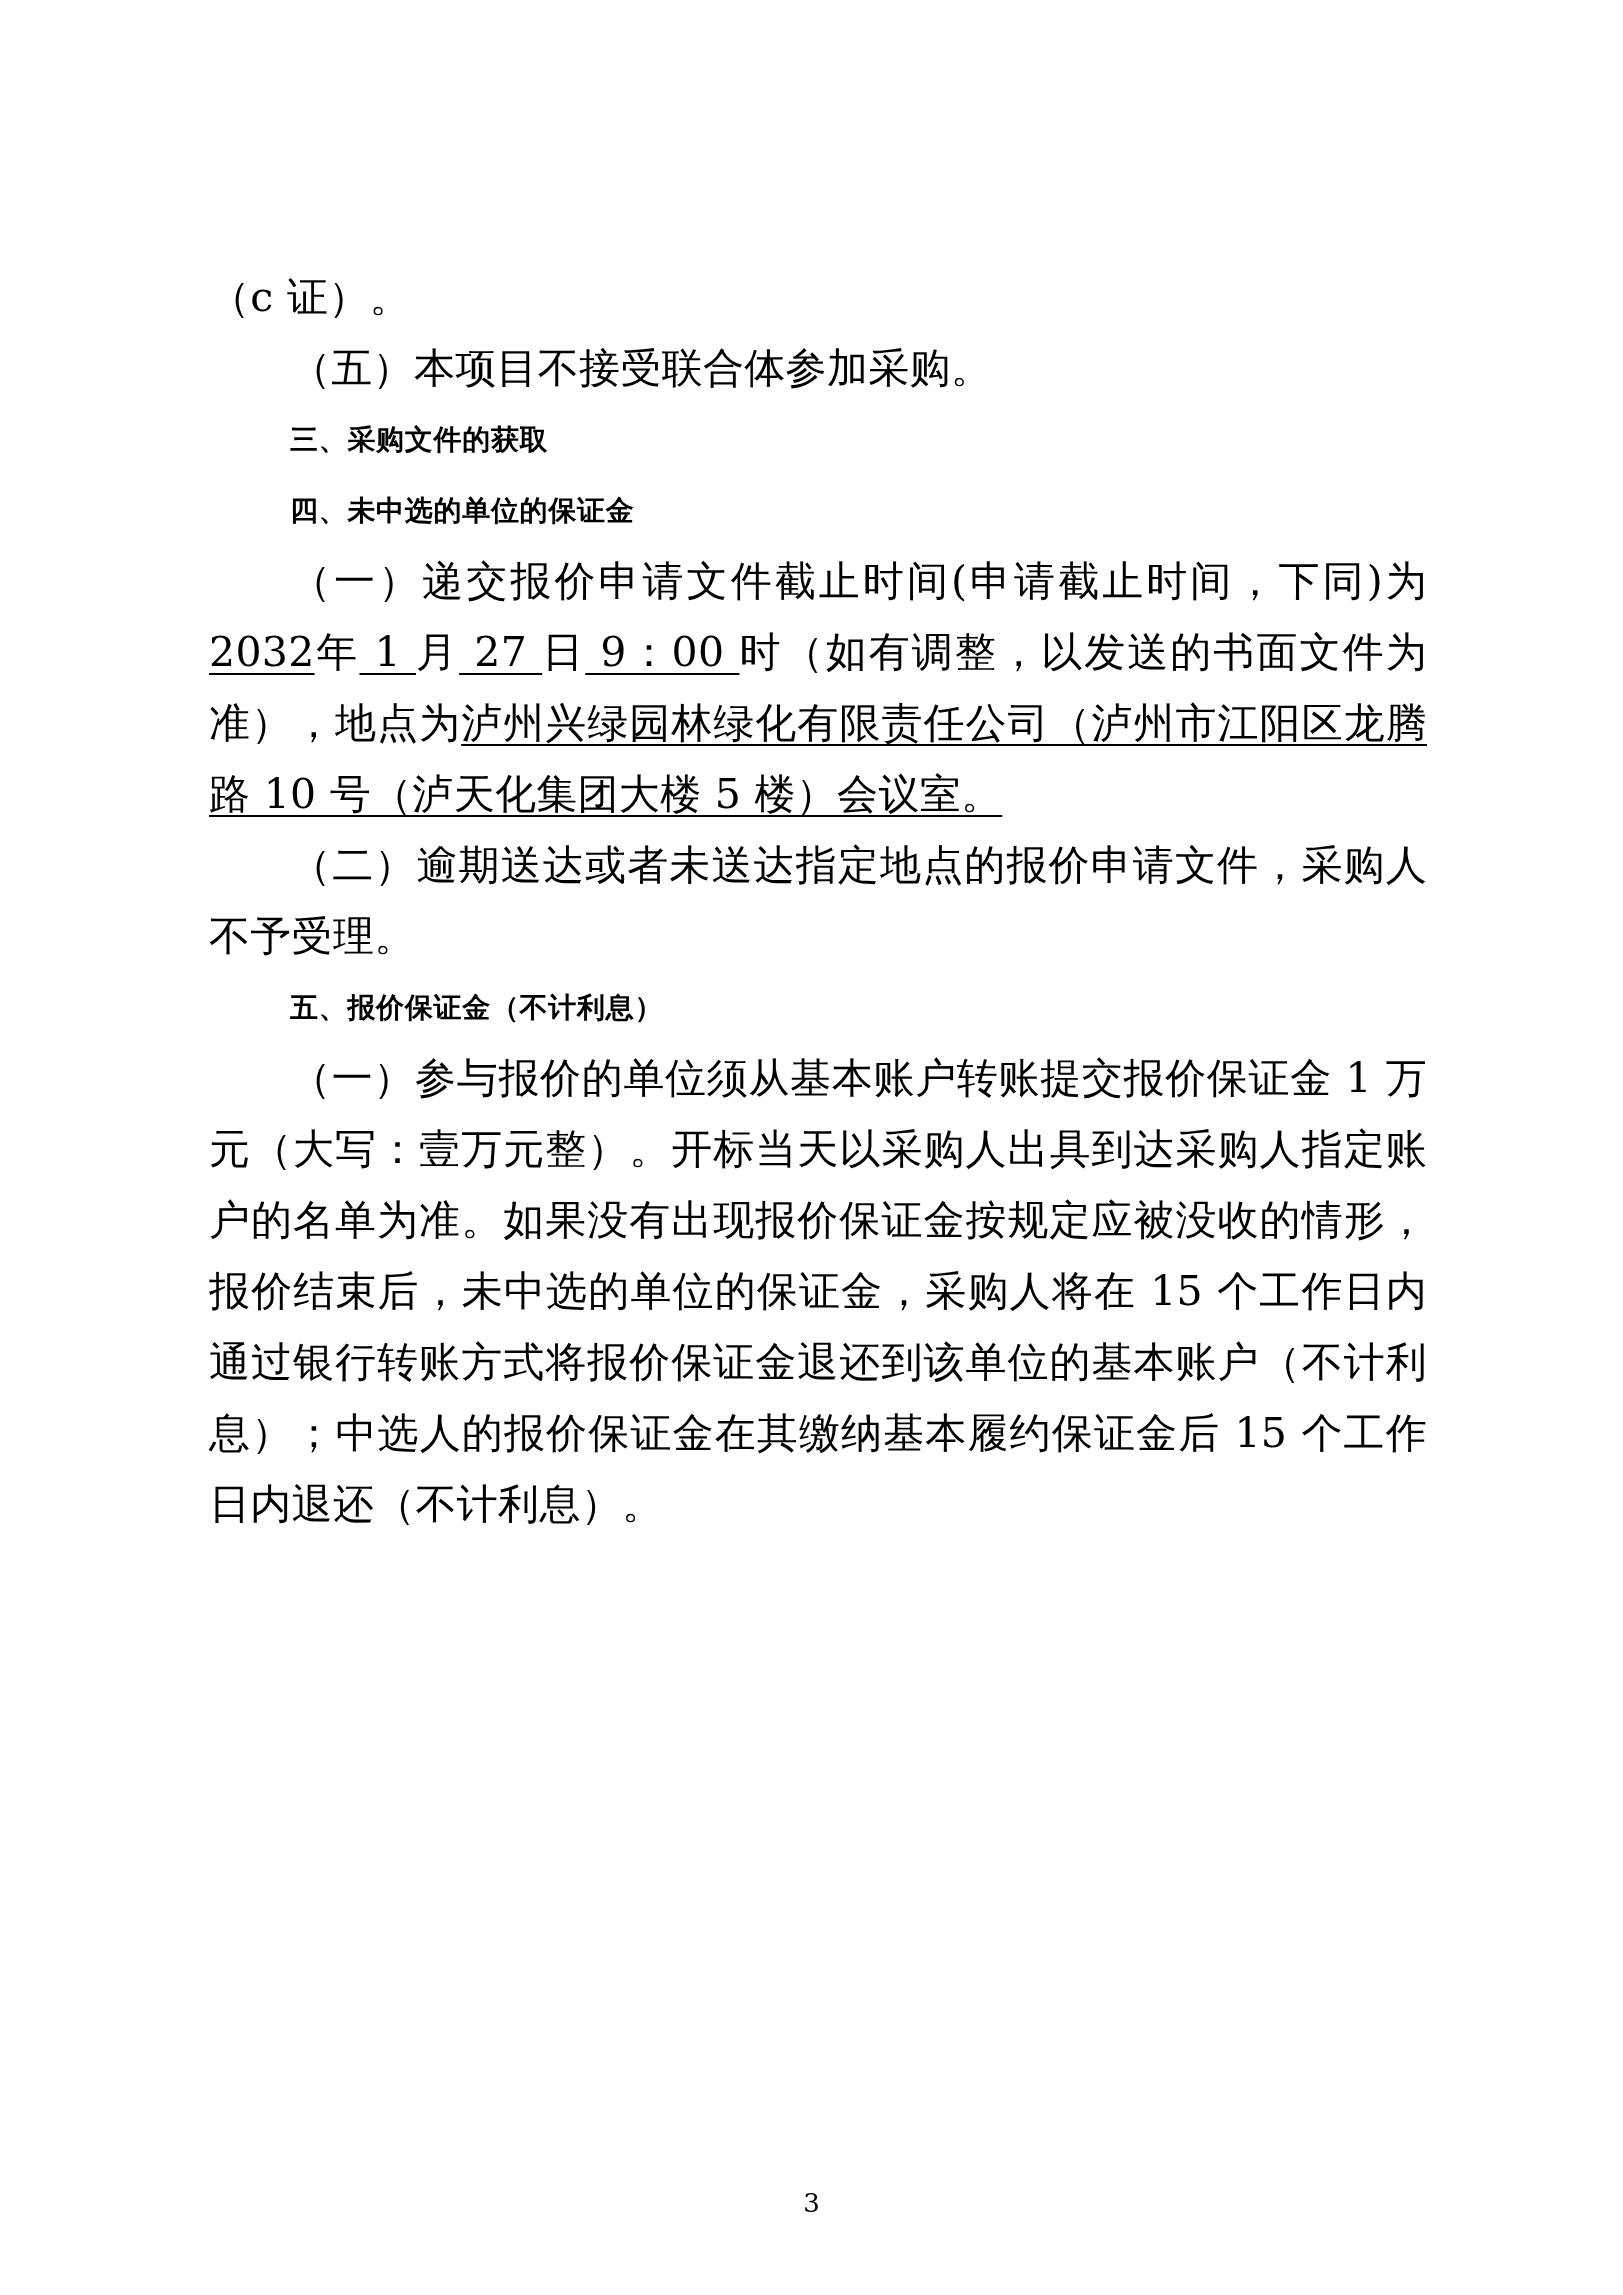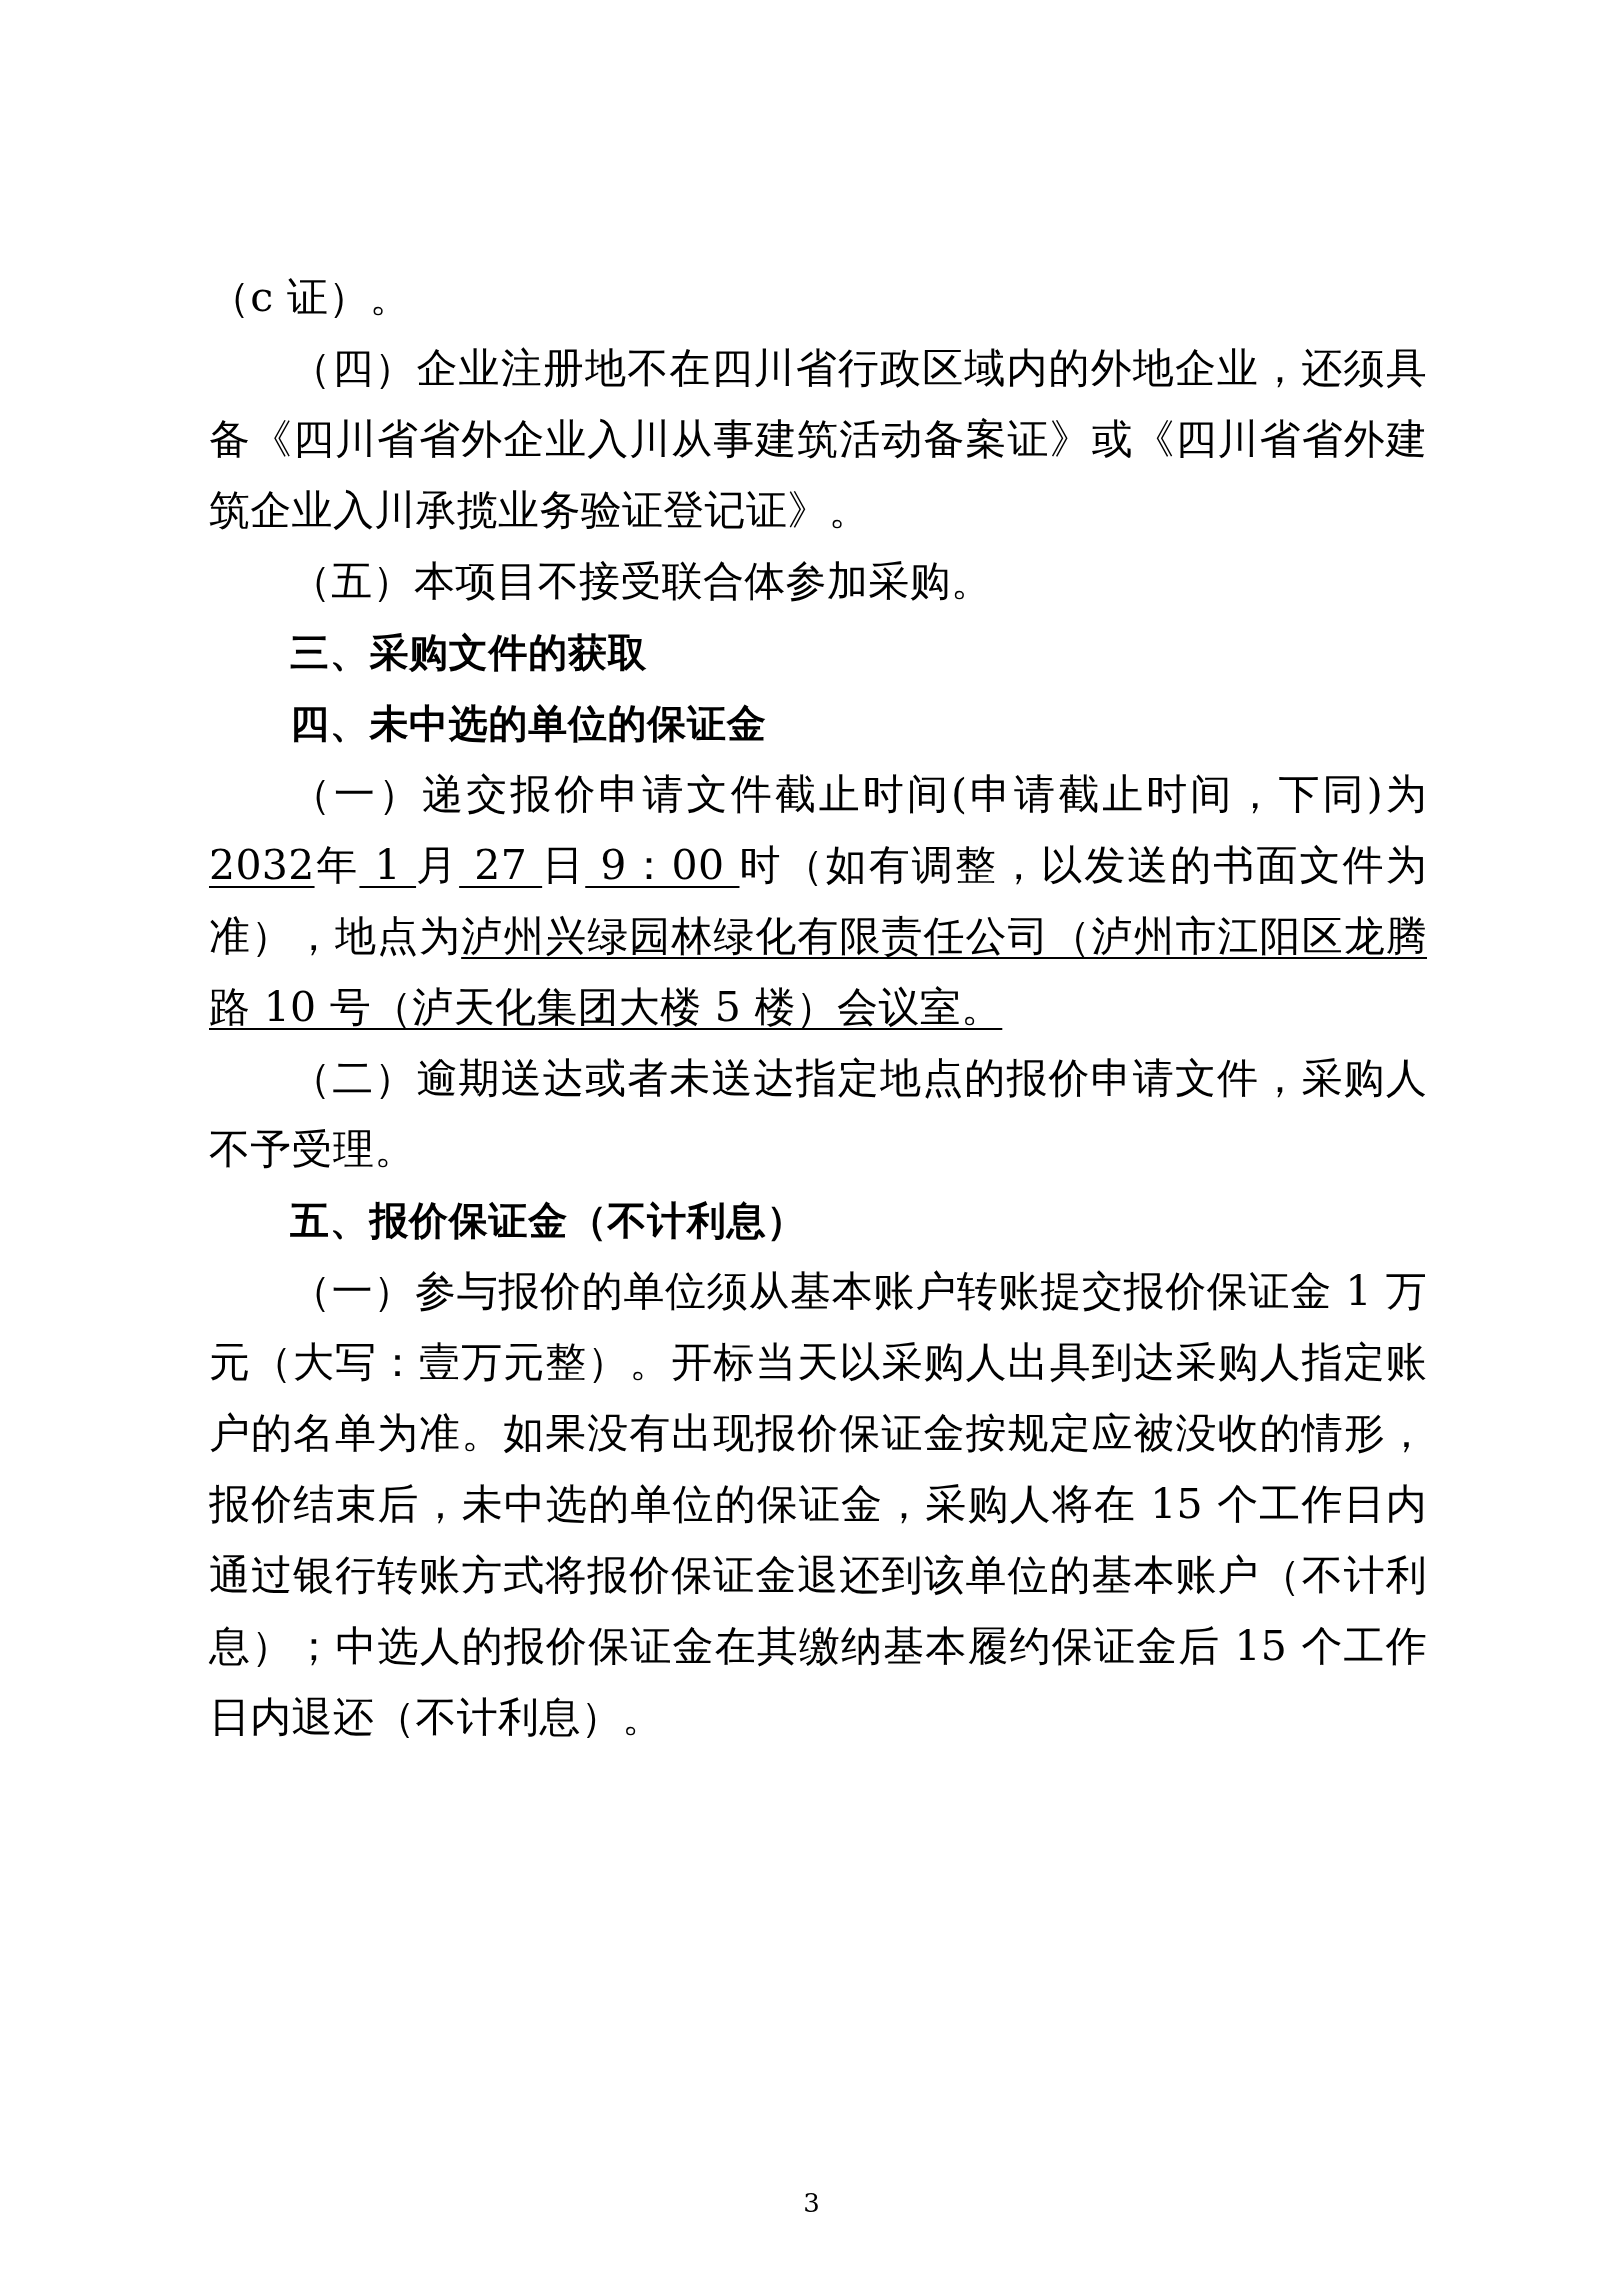--- a/index.html
+++ b/index.html
@@ -31,21 +31,21 @@
   }
   p {
     margin: 0;
   }
   .indent {
     text-indent: 81px;
   }
   .heading {
     font-family: Liberation Serif, serif;
     font-weight: bold;
-    font-size: 39px;
+    font-size: 28px;
     line-height: 71px;
     text-indent: 81px;
     letter-spacing: 0.7px;
   }
   .u {
     text-decoration: underline;
     text-underline-offset: 6.5px;
     text-decoration-thickness: 2px;
   }
   .page-number {
@@ -58,21 +58,20 @@
     font-family: "DejaVu Serif", "Liberation Serif", serif;
   }
 </style>
 </head>
 <body>
 
 <div class="page">
 
   <p class="body-text">（c 证）。</p>
 
-  <p class="body-text indent">（四）企业注册地不在四川省行政区域内的外地企业，还须具备《四川省省外企业入川从事建筑活动备案证》或《四川省省外建筑企业入川承揽业务验证登记证》。</p>
 
   <p class="body-text indent">（五）本项目不接受联合体参加采购。</p>
 
   <p class="heading">三、采购文件的获取</p>
 
 
   <p class="heading">四、未中选的单位的保证金</p>
 
   <p class="body-text indent">
     <span>（一）递交报价申请文件截止时间(申请截止时间，下同)为</span><span class="u">2032</span><span>年</span><span class="u"> 1 </span><span>月</span><span class="u"> 27 </span><span>日</span><span class="u"> 9：00 </span><span>时（如有调整，以发送的书面文件为准），地点为</span><span class="u">泸州兴绿园林绿化有限责任公司（泸州市江阳区龙腾路 10 号（泸天化集团大楼 5 楼）会议室。</span>

